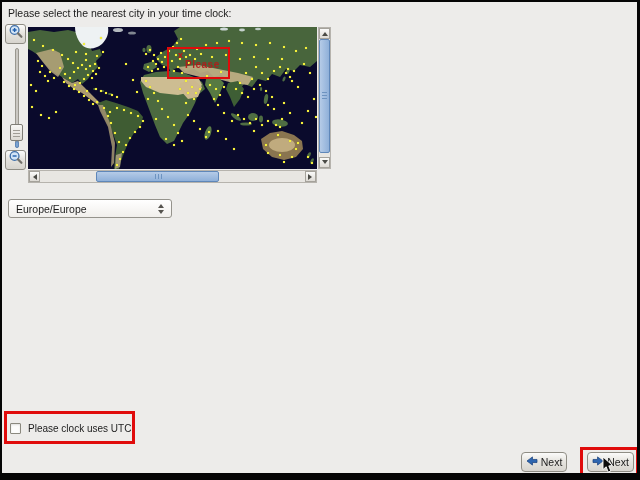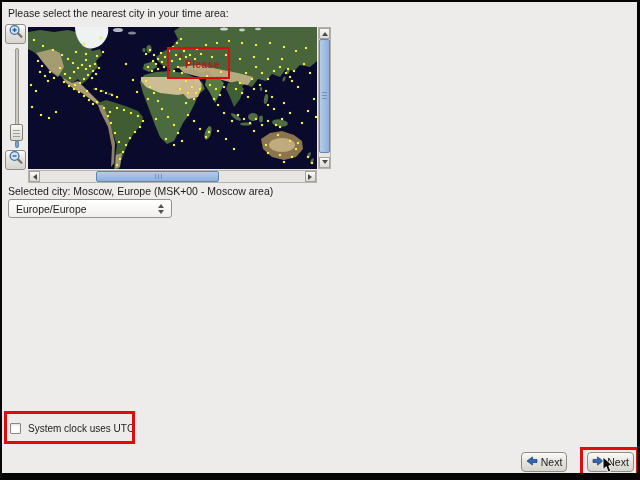--- a/index.html
+++ b/index.html
@@ -88,21 +88,21 @@
   .annot-utc{left:4px;top:411px;width:131px;height:33px;}
   .annot-next{left:580px;top:447px;width:59px;height:31px;border-width:3px;}
 
   .cursor{position:absolute;left:602px;top:456px;z-index:60;pointer-events:none;}
 </style>
 </head>
 <body>
 
 <div class="content">
 
-  <div class="instruction">Please select the nearest city in your time area:</div>
+  <div class="instruction">Please select the nearest city in your time clock:</div>
 
   <div class="gtk-btn zoom-in">
     <span>
       <svg width="16" height="16" viewBox="0 0 16 16">
         <circle cx="6.6" cy="6" r="4.4" fill="#d2e4f6" stroke="#3f6fa8" stroke-width="1.3"></circle>
         <line x1="10" y1="9.4" x2="13.4" y2="12.8" stroke="#73716b" stroke-width="2.2" stroke-linecap="round"></line>
         <path d="M6.6,4 V8 M4.6,6 H8.6" stroke="#1f5fae" stroke-width="1.4"></path>
       </svg>
     </span>
   </div>
@@ -424,33 +424,32 @@
         </div>
       <div class="sb-btn left">
           <div class="tri t-left"></div>
         </div>
       <div class="sb-btn right">
           <div class="tri t-right"></div>
         </div>
     </div>
   </div>
 
-  <div class="sel-city-line">Selected city: Moscow, Europe (MSK+00 - Moscow area)</div>
 
   <div class="dropdown">
     <span class="val">Europe/Europe</span>
     <span class="spin">
       <span class="s-up"></span>
         <span class="s-down"></span>
     </span>
   </div>
 
   <div class="checkbox-row">
     <div class="checkbox"></div>
-    <div class="checkbox-label">System clock uses UTC</div>
+    <div class="checkbox-label">Please clock uses UTC</div>
   </div>
   <div class="annotation annot-utc"></div>
 
   <div class="nav-btn btn-back">
     <span>
       <svg width="12" height="10" viewBox="0 0 13 11">
           <path d="M12,3.8 H7 V1 L1,5.5 L7,10 V7.2 H12 Z" fill="#2e66b0" stroke="#17407c" stroke-width="0.8"></path>
         </svg>
     </span>
     <span>Next</span>

